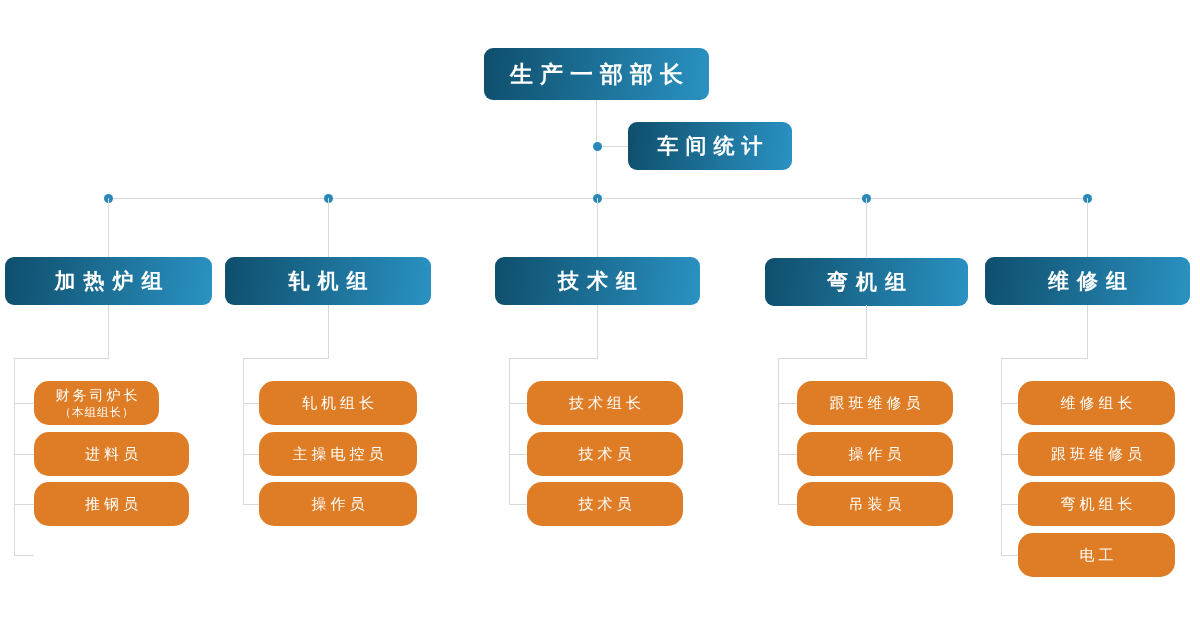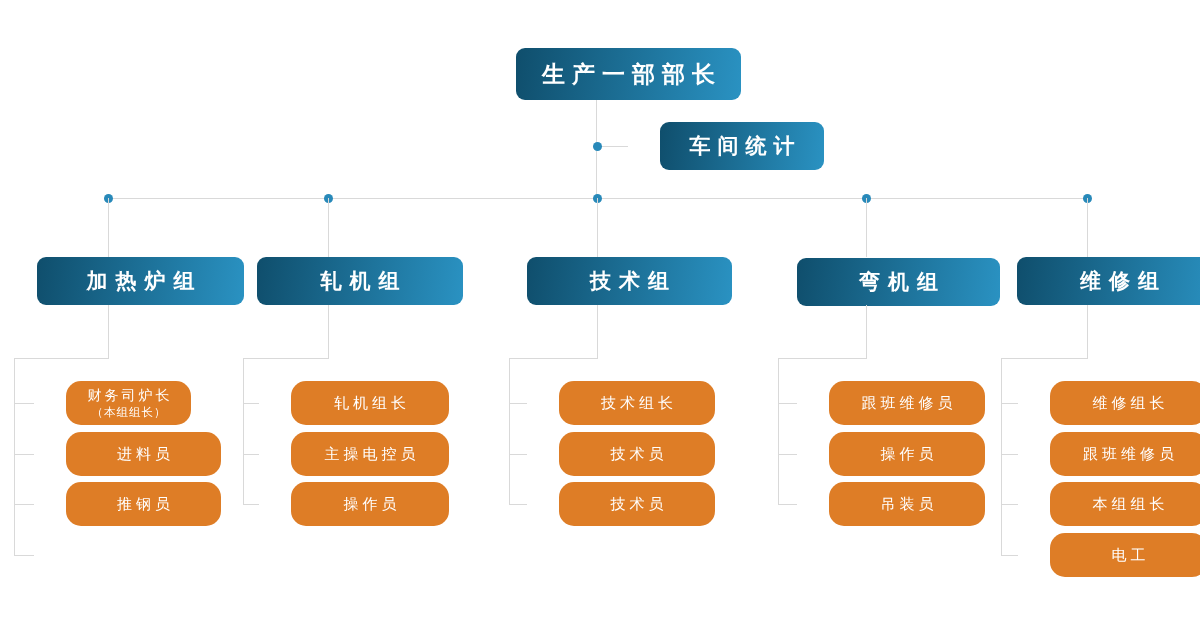--- a/index.html
+++ b/index.html
@@ -8,21 +8,20 @@
     width:1200px;height:634px;
     background:#ffffff;
     font-family:"Liberation Sans","DejaVu Sans",sans-serif;
     overflow:hidden;
   }
   .node{
     position:absolute;
     display:flex;align-items:center;justify-content:center;
     color:#ffffff;text-align:center;
     box-sizing:border-box;
-    margin-left:32px;
   }
   .node-blue{
     background:linear-gradient(97deg,#0F4E6C 0%,#2A92C2 100%);
     border-radius:9px;
     font-weight:bold;
   }
   .node-root{font-size:23px;letter-spacing:7px;text-indent:7px;}
   .node-staff{font-size:21px;letter-spacing:7px;text-indent:7px;}
   .node-group{font-size:21px;letter-spacing:8px;text-indent:8px;}
   .node-child{
@@ -105,16 +104,16 @@
     <div class="node node-child" style="left: 797px; top: 482px; width: 156px; height: 44px;">吊装员</div>
     <div class="node node-blue node-group" style="left: 985px; top: 257px; width: 205px; height: 48px;">维修组</div>
     <div class="cline" style="left: 1087px; top: 305px; width: 1px; height: 53px;"></div>
     <div class="cline" style="left: 1001px; top: 358px; width: 87px; height: 1px;"></div>
     <div class="cline" style="left: 1001px; top: 358px; width: 1px; height: 197px;"></div>
     <div class="cline" style="left: 1001px; top: 403px; width: 17px; height: 1px;"></div>
     <div class="node node-child" style="left: 1018px; top: 381px; width: 157px; height: 44px;">维修组长</div>
     <div class="cline" style="left: 1001px; top: 454px; width: 17px; height: 1px;"></div>
     <div class="node node-child" style="left: 1018px; top: 432px; width: 157px; height: 44px;">跟班维修员</div>
     <div class="cline" style="left: 1001px; top: 504px; width: 17px; height: 1px;"></div>
-    <div class="node node-child" style="left: 1018px; top: 482px; width: 157px; height: 44px;">本组组长</div>
+    <div class="node node-child" style="left: 1018px; top: 482px; width: 157px; height: 44px;">弯机组长</div>
     <div class="cline" style="left: 1001px; top: 555px; width: 17px; height: 1px;"></div>
     <div class="node node-child" style="left: 1018px; top: 533px; width: 157px; height: 44px;">电工</div>
   </div>
 
 </body></html>

